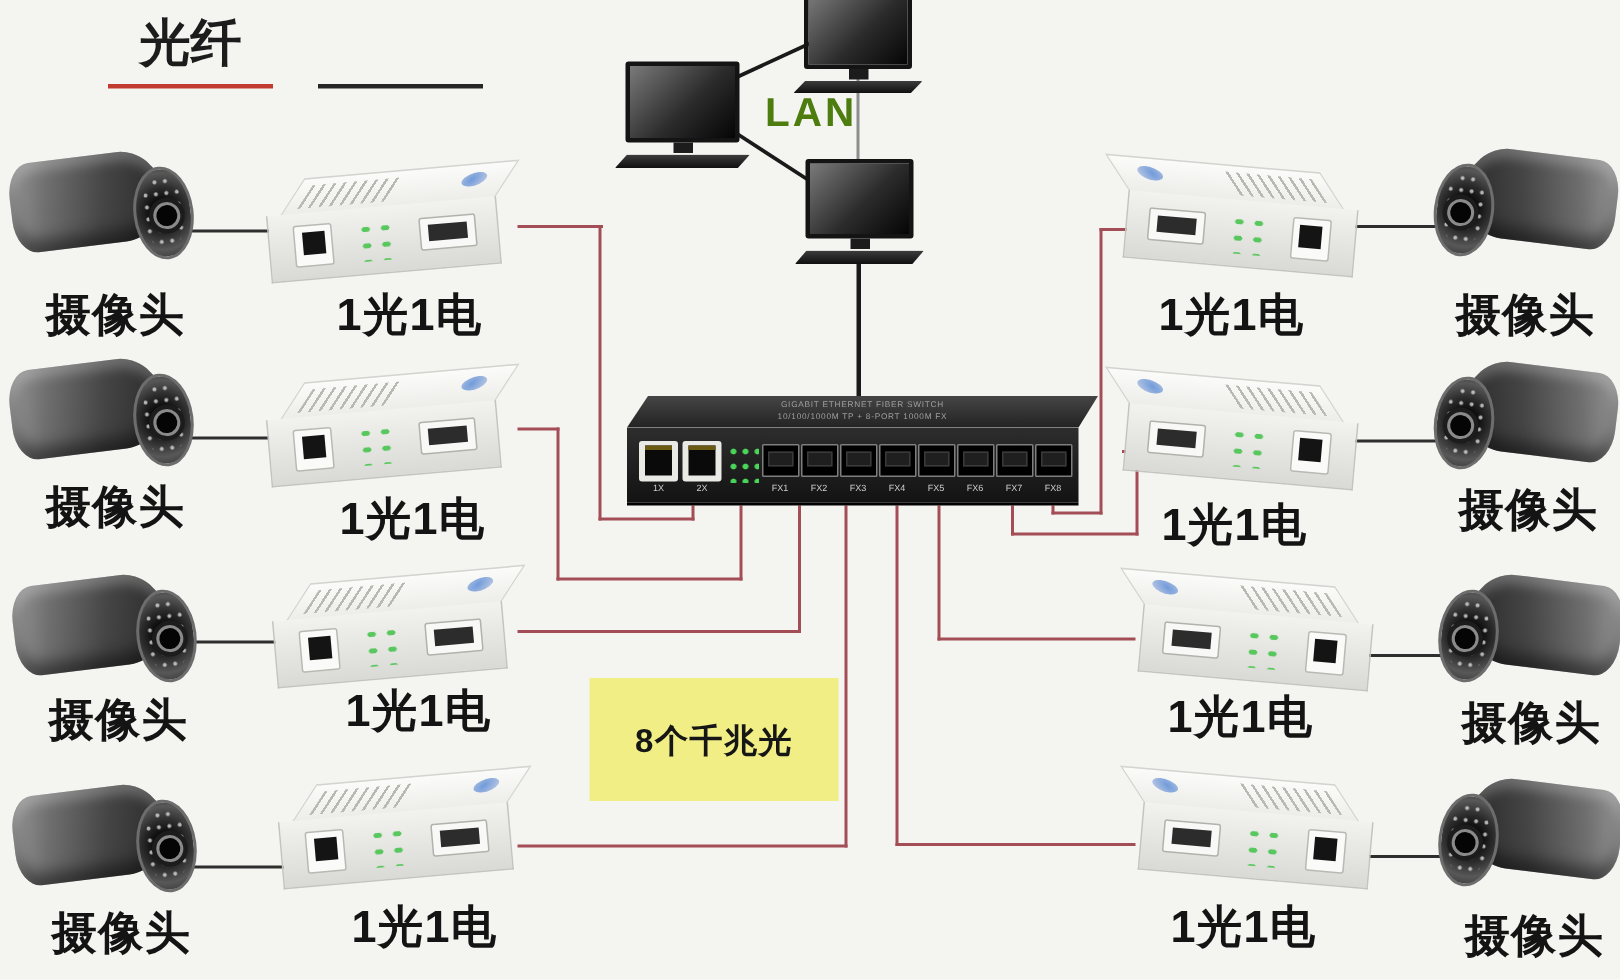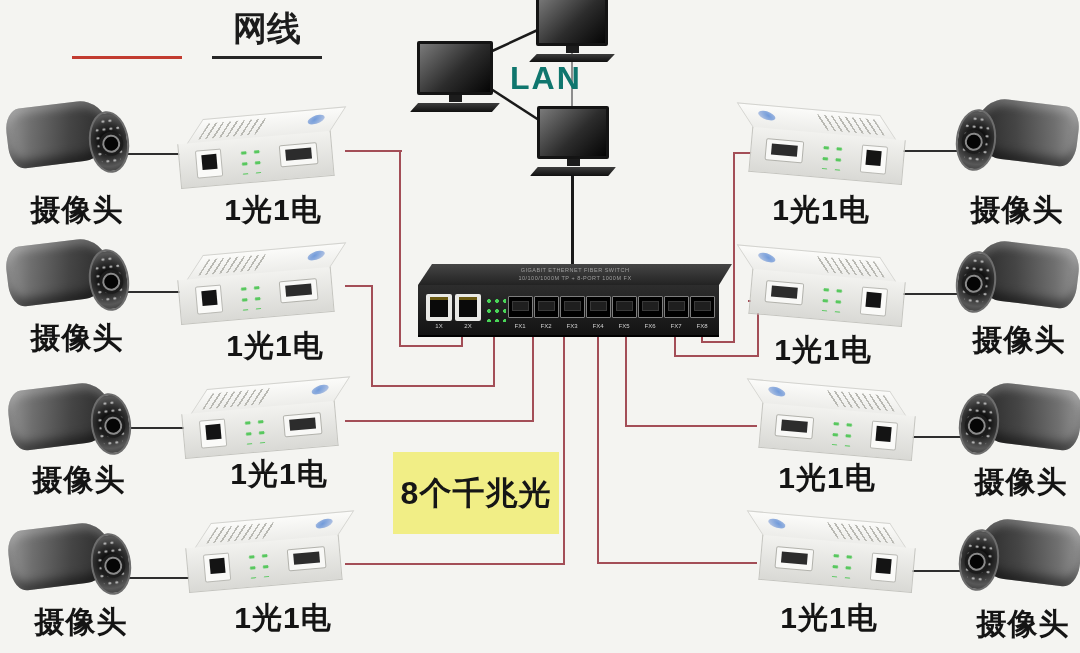--- a/index.html
+++ b/index.html
@@ -13,30 +13,30 @@
   
   .legend-txt{position:absolute;font-size:34px;font-weight:700;color:#1c1c1c;text-align:center;}
   .legend-line{position:absolute;height:3px;}
 
   
   .lbl{position:absolute;font-size:30px;font-weight:600;color:#141414;text-align:center;width:130px;letter-spacing:1px;}
 
   
   .note{position:absolute;left:393px;top:452px;width:166px;height:82px;background:var(--note,#f1ee86);
         display:flex;flex-direction:column;justify-content:center;align-items:center;}
-  .note div{font-size:32px;font-weight:700;color:#161616;line-height:37px;letter-spacing:1px;}
+  .note div{font-size:22px;font-weight:700;color:#161616;line-height:37px;letter-spacing:1px;}
 
   
   .mon{position:absolute;}
   .mon-screen{background:linear-gradient(135deg,#7a7a7a 0%,#2c2c2c 55%,#050505 100%);
               border:3px solid #141414;border-radius:2px;}
   .mon-stand{width:13px;height:7px;background:#1c1c1c;margin:0 auto;}
   .mon-kb{background:linear-gradient(#3d3d3d,#101010);clip-path:polygon(9% 0,100% 0,91% 100%,0 100%);
           border-radius:1px;margin-top:1px;}
-  .lan-lbl{position:absolute;font-size:32px;font-weight:800;letter-spacing:2px;color:#0f766e;}
+  .lan-lbl{position:absolute;font-size:27px;font-weight:800;letter-spacing:2px;color:#4d7c0f;}
 
   
   .sw{position:absolute;left:418px;top:264px;width:314px;height:74px;}
   .sw-top{position:absolute;left:0;top:0;width:314px;height:21px;background:linear-gradient(#454545,#232323);
           clip-path:polygon(0 100%,14px 0,314px 0,301px 100%);}
   .sw-title{position:absolute;width:100%;text-align:center;color:#9f9f9f;font-size:5.5px;letter-spacing:.5px;white-space:nowrap;}
   .sw-front{position:absolute;left:0;top:21px;width:301px;height:50px;background:linear-gradient(#2d2d2d,#131313);
             border-bottom:2px solid #000;}
   .rj45{position:absolute;top:9px;width:26px;height:27px;background:#e9e9e6;border-radius:2px;}
   .rj45 i{display:block;margin:3px auto 0;width:18px;height:17px;background:#0a0a0a;border-top:3px solid #6b5a12;}
@@ -78,22 +78,22 @@
   .cam-lens{position:absolute;left:50%;top:50%;width:14px;height:14px;margin:-7px 0 0 -7px;border-radius:50%;
             background:#050505;border:2px solid #8a8a8a;box-shadow:0 0 0 3px #1c1c1c;}
 
   svg.lanlink{position:absolute;left:480px;top:18px;}
 </style>
 </head>
 <body>
 
 <div class="canvas">
 
+  <div class="legend-txt" style="left:73px;top:6px;width:108px;">光纤</div>
   <div class="legend-line" style="left:72px;top:56px;width:110px;background:var(--lgf);"></div>
-  <div class="legend-txt" style="left:213px;top:6px;width:108px;">网线</div>
   <div class="legend-line" style="left:212px;top:56px;width:110px;background:var(--lge);"></div>
 
   <svg class="lanlink" width="70" height="112">
     <line x1="10" y1="34" x2="62" y2="10" stroke="#1a1a1a" stroke-width="2.5"></line>
     <line x1="8" y1="69" x2="62" y2="104" stroke="#1a1a1a" stroke-width="2.5"></line>
   </svg>
   <div class="we" style="left:571px;top:46px;width:2px;height:62px;background:#8d8d8d;"></div>
   <div class="we" style="left:571px;top:170px;width:3px;height:100px;background:#1a1a1a;"></div>
 
   <div class="mon" style="left:529px;top:-6px;width:86px;">

